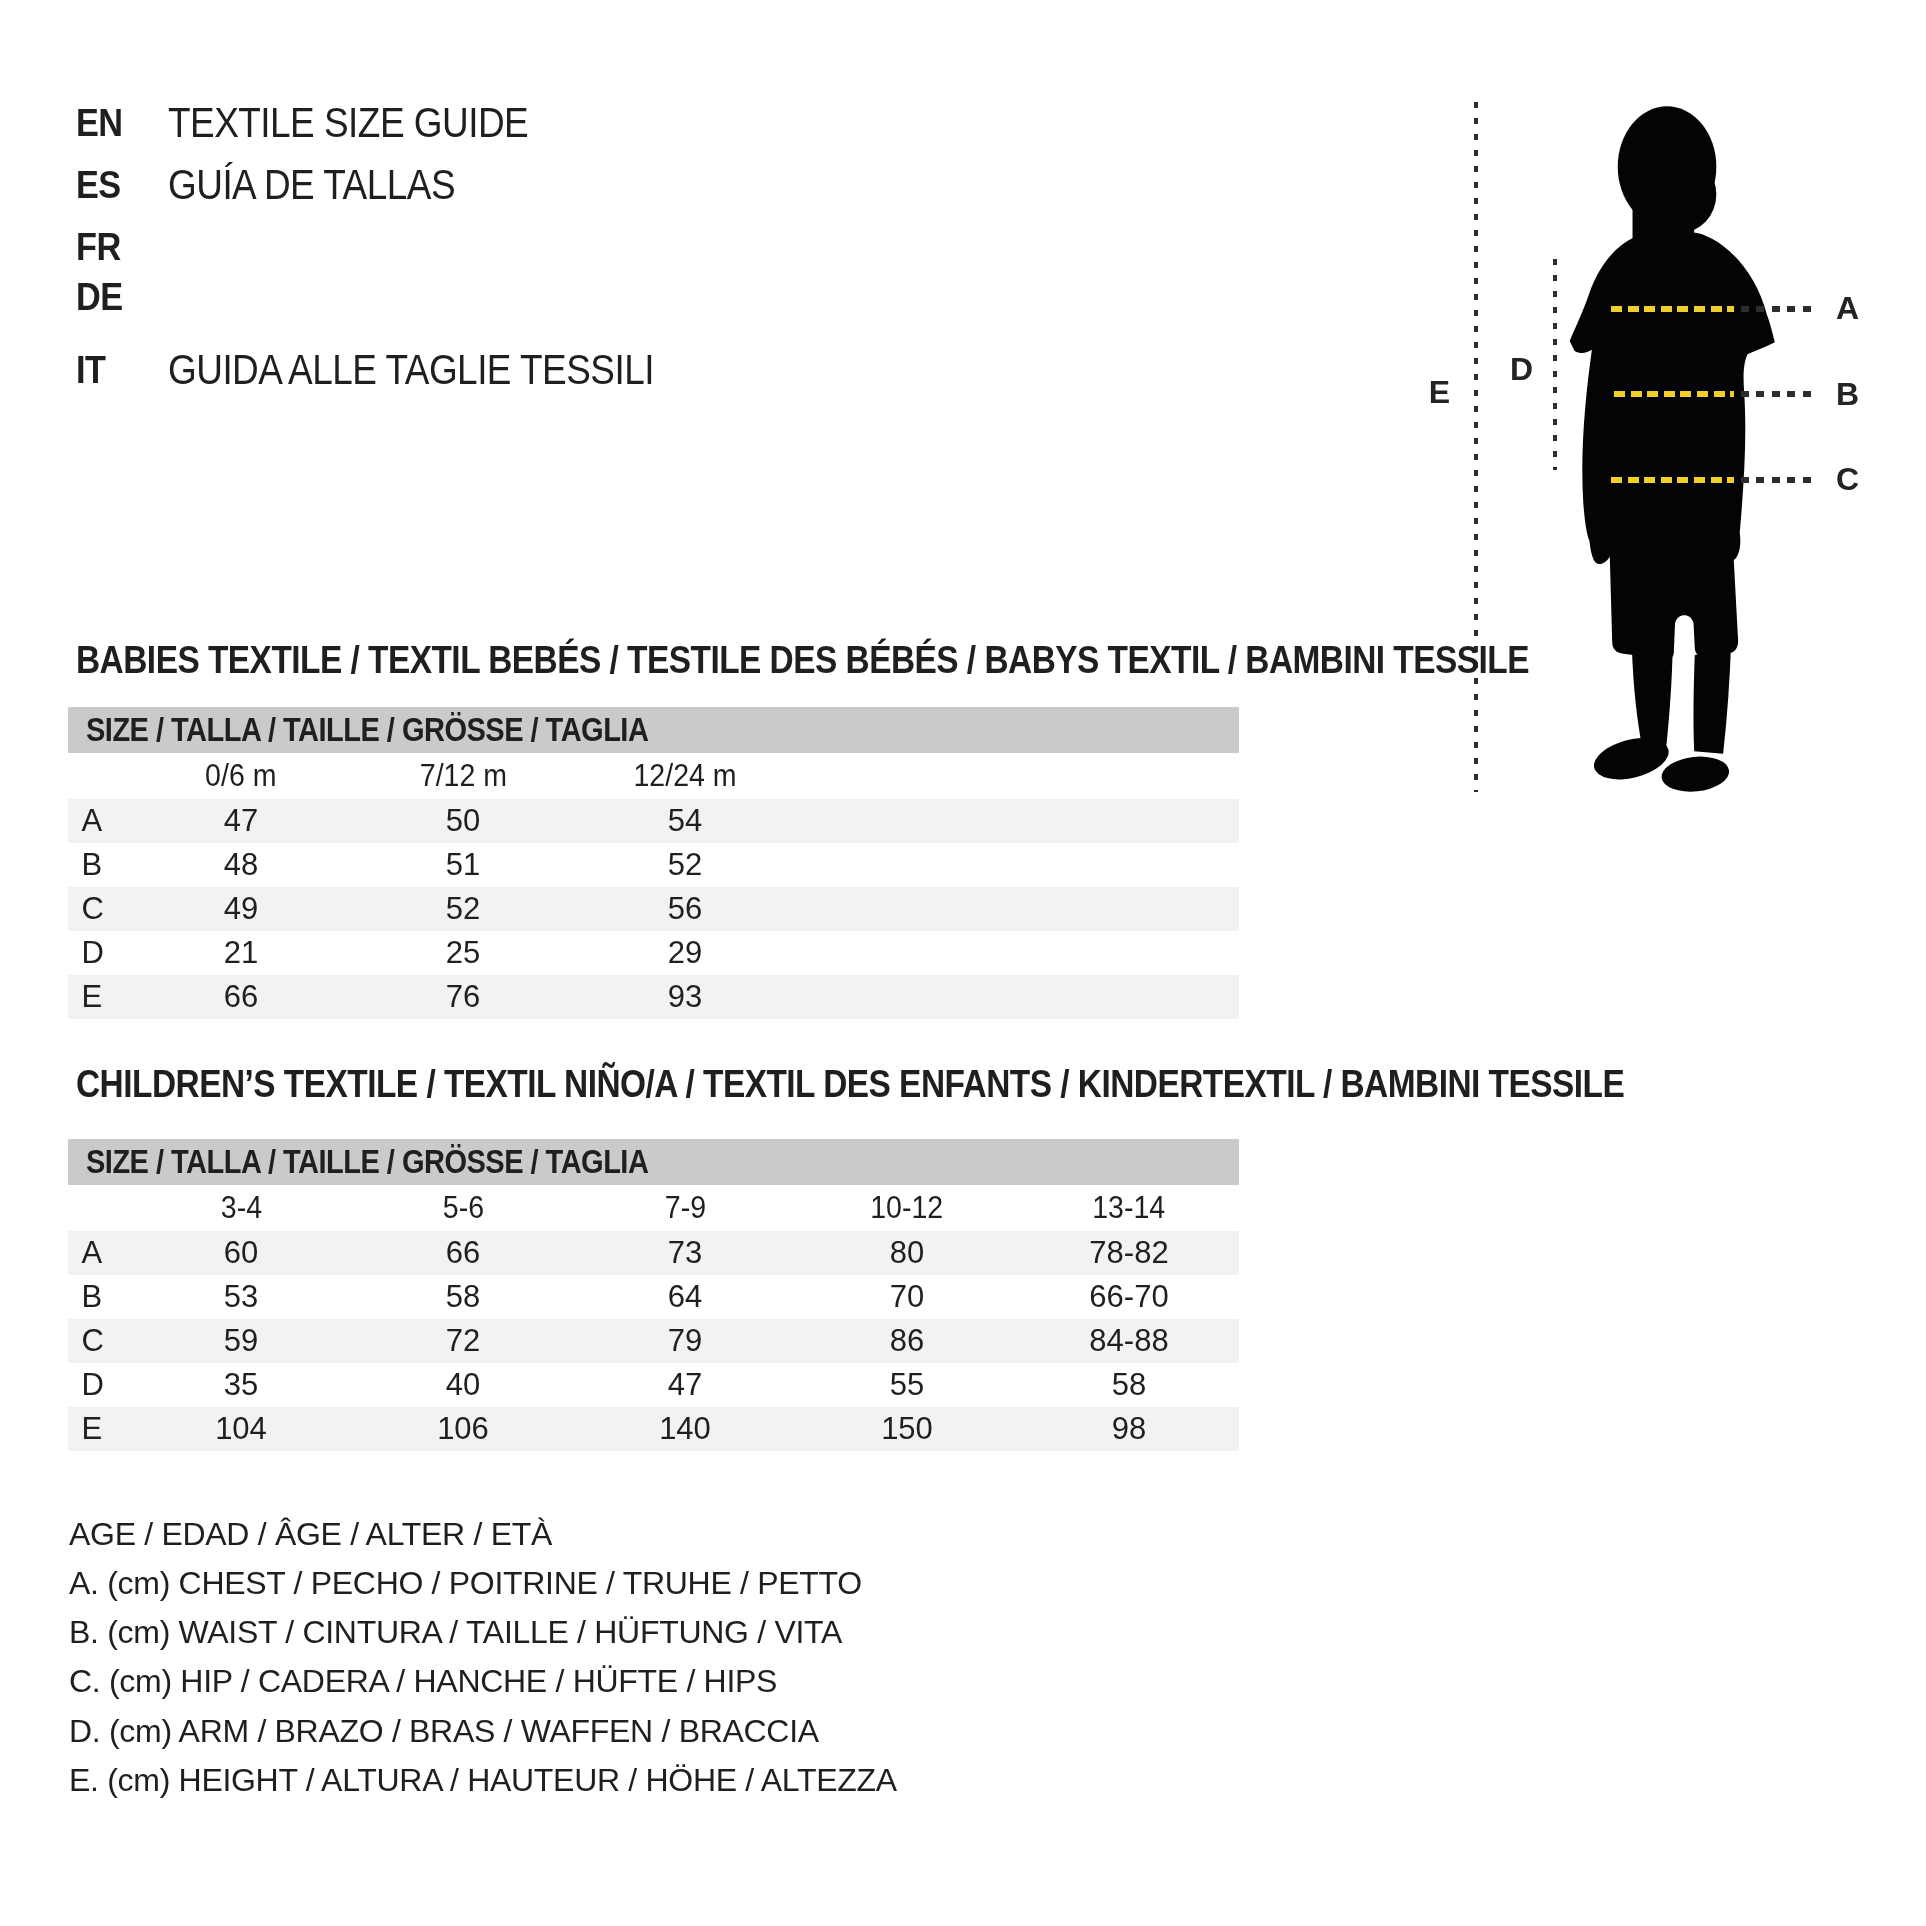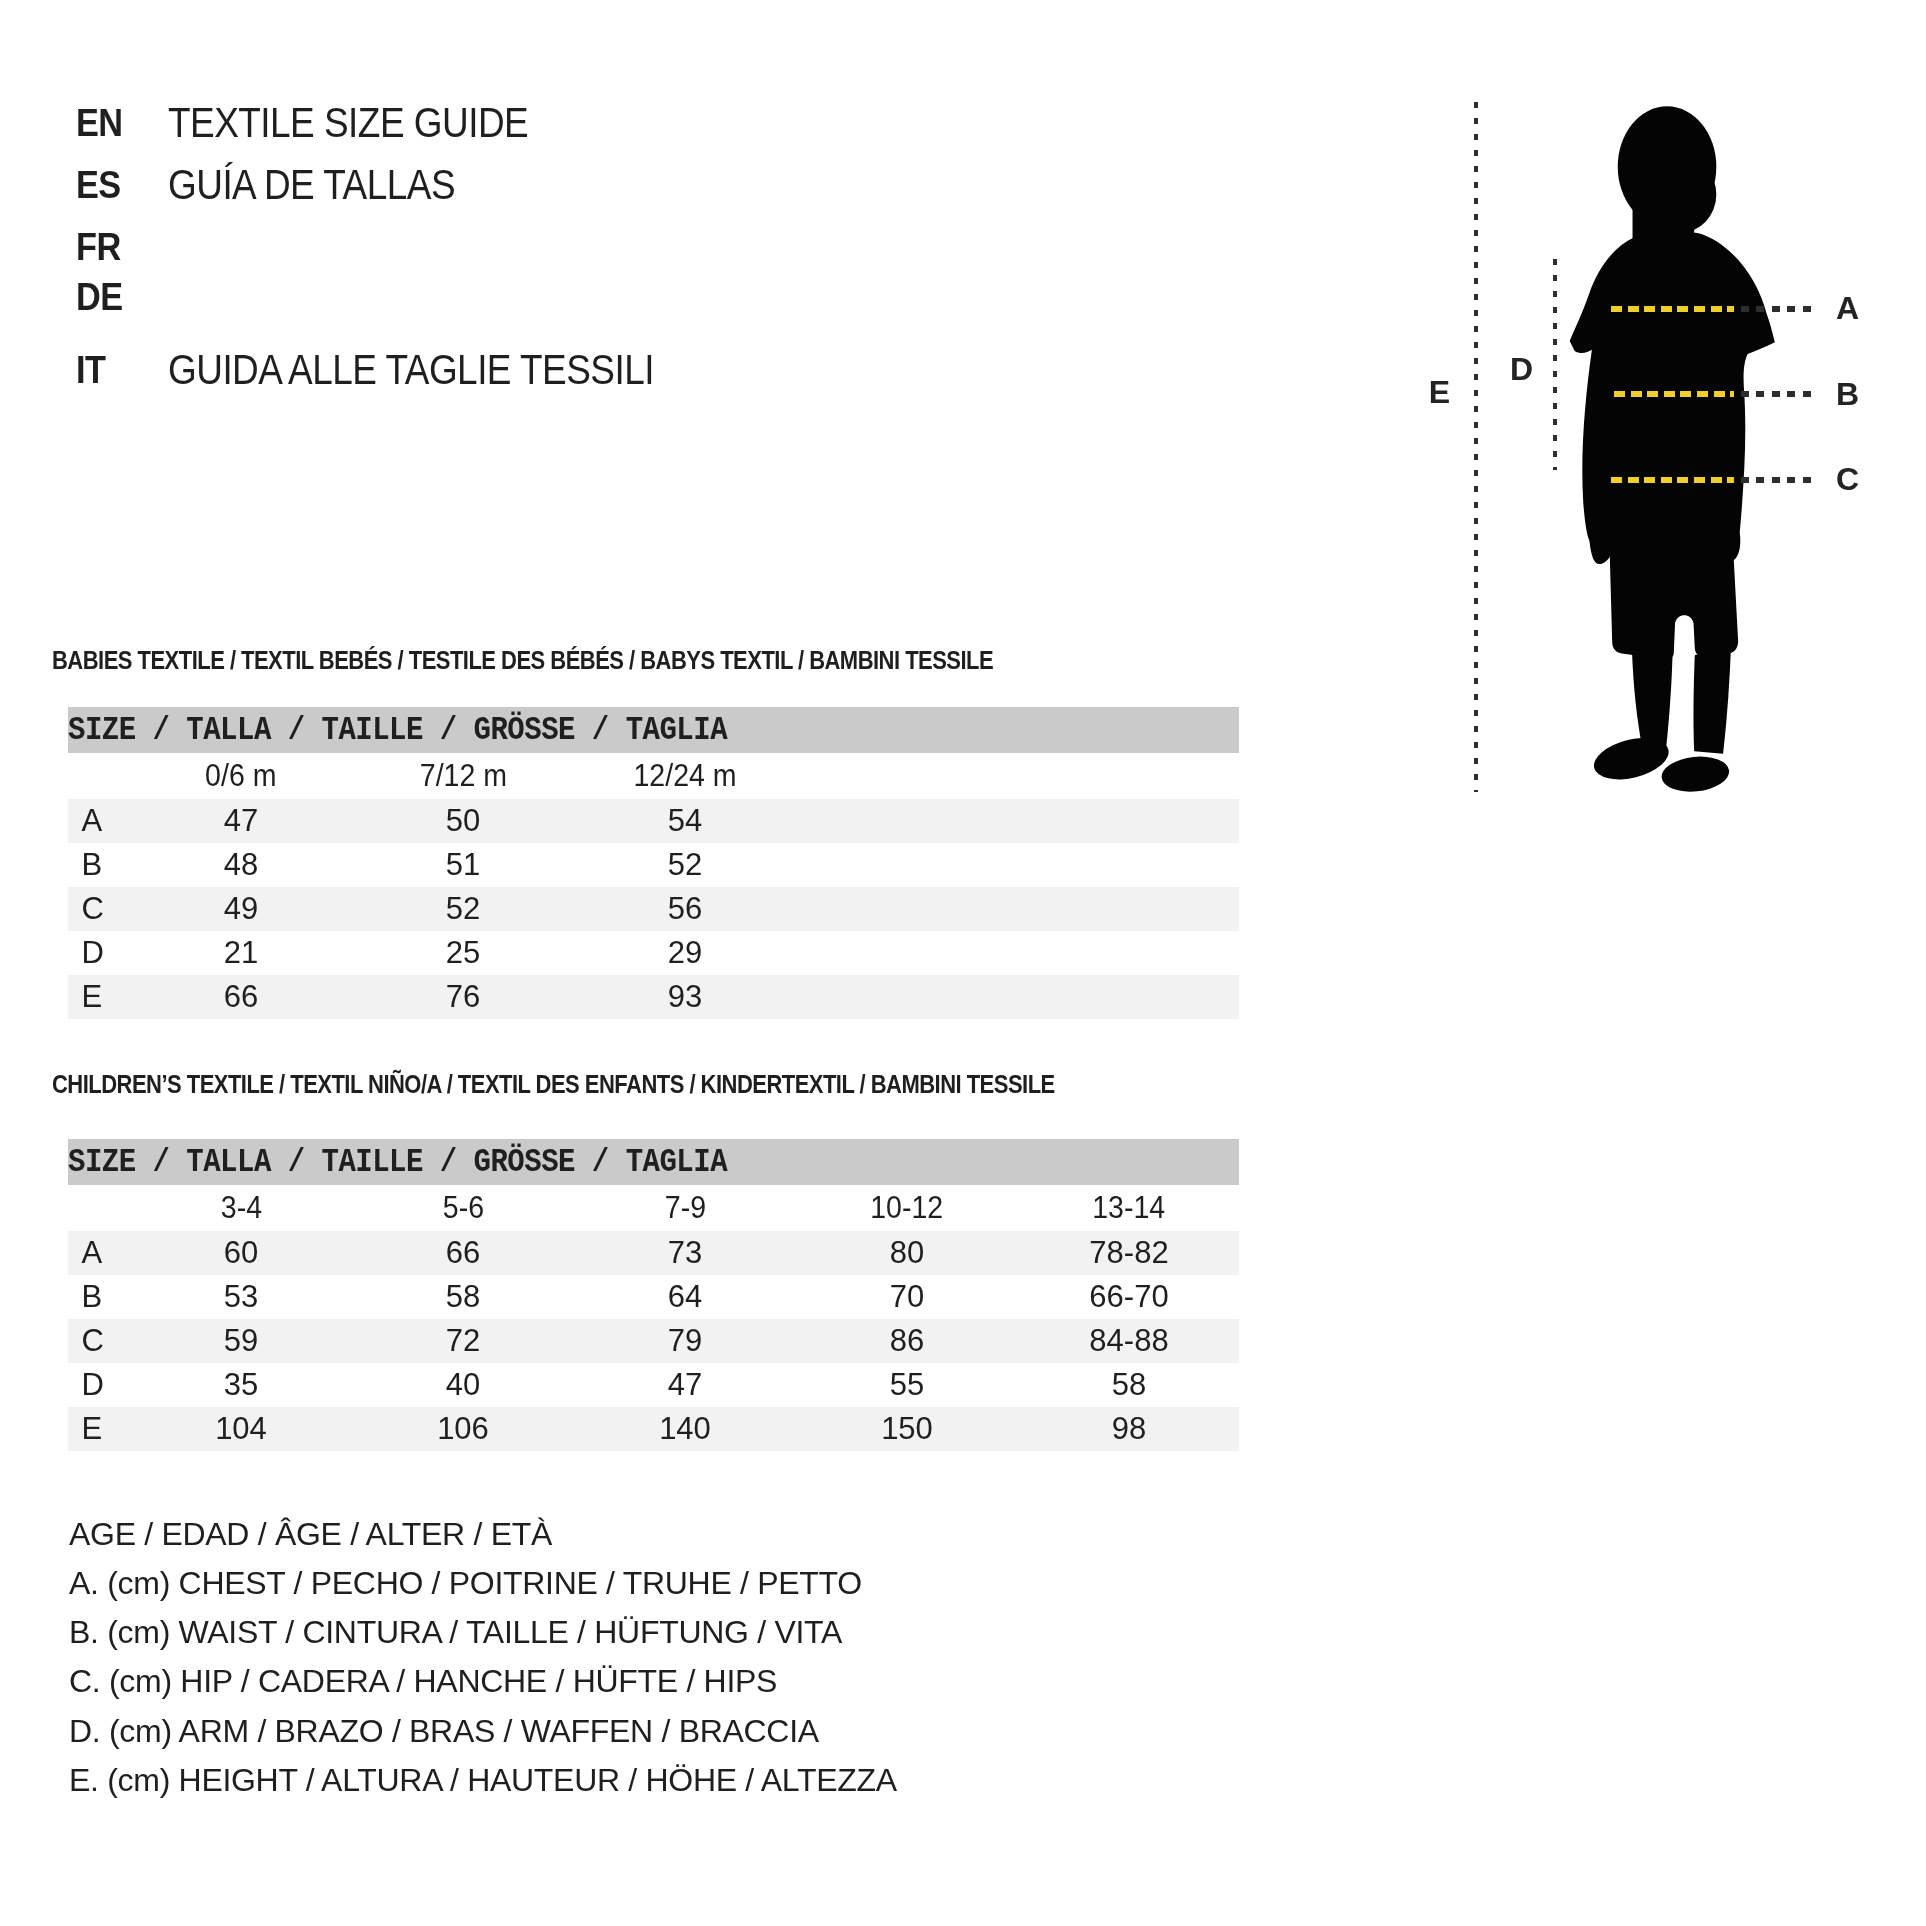--- a/index.html
+++ b/index.html
@@ -16,27 +16,27 @@
   
   .cnd{display:inline-block;transform:scaleX(.88);transform-origin:0 50%;white-space:nowrap;}
   .cndc{display:inline-block;transform:scaleX(.92);transform-origin:50% 50%;white-space:nowrap;}
 
   
   .lang-row{position:absolute;left:0;height:62px;width:863px;display:flex;align-items:center;}
   .lang-code{position:absolute;left:76px;font-size:39px;font-weight:700;letter-spacing:-0.6px;}
   .lang-label{position:absolute;left:168px;font-size:42px;font-weight:400;letter-spacing:-0.6px;}
 
   
-  .sec-title{position:absolute;left:52px;height:39px;display:flex;align-items:center;
-    font-size:25px;font-weight:700;letter-spacing:-0.6px;}
+  .sec-title{position:absolute;left:76px;height:39px;display:flex;align-items:center;
+    font-size:38px;font-weight:700;letter-spacing:-0.6px;}
 
   
   .size-table{position:absolute;left:68px;width:1171px;}
   .size-bar{height:46px;background:var(--header-bar,#cacaca);display:flex;align-items:center;}
-  .size-bar .lbl{font-size:33px;font-weight:700;letter-spacing:-0.6px;padding-left:0;font-family:Liberation Mono, monospace;}
+  .size-bar .lbl{font-size:33px;font-weight:700;letter-spacing:-0.6px;padding-left:18px;}
   .grid3{display:grid;grid-template-columns:62px repeat(3,222px);}
   .grid5{display:grid;grid-template-columns:62px repeat(5,222px);}
   .colhdr-row{height:46px;align-items:center;}
   .t-row{height:44px;align-items:center;}
   .t-row.alt{background:var(--row-alt,#f2f2f2);}
   .cell{font-size:31px;font-weight:400;text-align:center;}
   .cell.letter{text-align:left;padding-left:13.6px;}
 
   
   .legend-line{position:absolute;left:69px;height:49px;display:flex;align-items:center;

